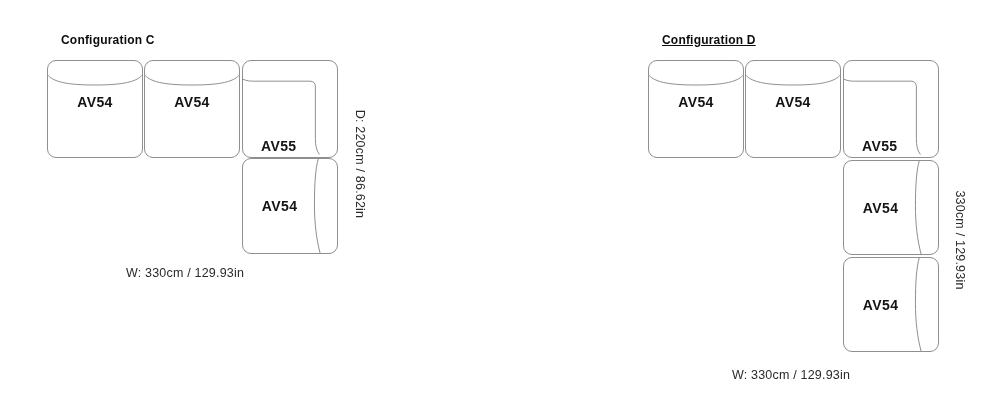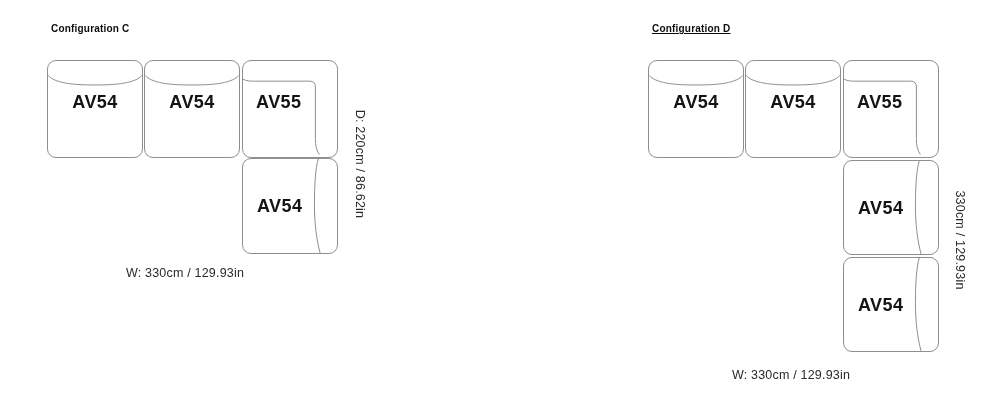--- a/index.html
+++ b/index.html
@@ -1,35 +1,35 @@
 <!DOCTYPE html>
 <html><head>
 <meta charset="utf-8">
 <style>
   html,body{margin:0;padding:0;background:#ffffff;}
   .canvas{
     position:relative;width:1002px;height:406px;background:#ffffff;overflow:hidden;
     font-family:"Liberation Sans", sans-serif;
   }
   .config-title{
-    position:absolute;margin:4px;font-size:10px;font-weight:700;color:#0c0c0c;
+    position:absolute;margin:14px;font-size:12px;font-weight:700;color:#0c0c0c;
     letter-spacing:0.2px;white-space:nowrap;
   }
   .mod{
     position:absolute;box-sizing:border-box;border:1px solid #8f8f8f;border-radius:9px;
     background:#ffffff;
   }
   .mod .seam{position:absolute;left:0;top:0;width:100%;height:100%;overflow:visible;}
   .mod .seam path{fill:none;stroke:#8f8f8f;stroke-width:1;vector-effect:non-scaling-stroke;stroke-linecap:round;}
   .mod-label{
     position:absolute;left:0;right:0;top:43%;transform:translateY(-50%);
-    text-align:center;font-size:18px;font-weight:700;color:#141414;letter-spacing:0.4px;
+    text-align:center;font-size:14px;font-weight:700;color:#141414;letter-spacing:0.4px;
     white-space:nowrap;
   }
-  .mod.corner .mod-label{right:24%;}
+  .mod.corner .mod-label{right:24%;margin-top:44px;}
   .mod.vert .mod-label{right:22%;top:50%;}
   .dim{
     position:absolute;font-size:12.5px;color:#2a2a2a;text-align:center;
     line-height:14px;height:14px;white-space:nowrap;letter-spacing:0.2px;
   }
   .dim.rot{
     transform:rotate(90deg);transform-origin:50% 50%;height:16px;line-height:16px;
   }
 </style>
 </head>

